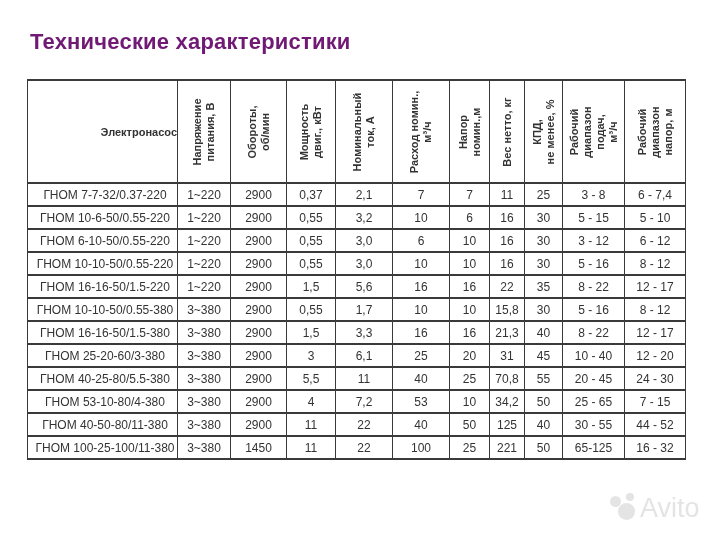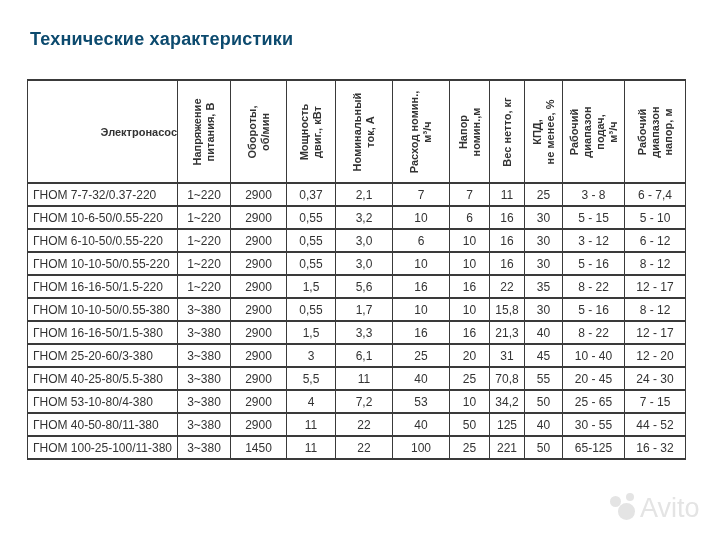--- a/index.html
+++ b/index.html
@@ -15,23 +15,23 @@
   .canvas {
     position: relative;
     width: 720px;
     height: 537px;
     background: #ffffff;
   }
   .page-title {
     position: absolute;
     left: 30px;
     top: 29px;
-    font-size: 18px;
+    font-size: 22px;
     font-weight: bold;
-    color: #0c4a6e;
+    color: #701a75;
     letter-spacing: 0.2px;
   }
   table.specs {
     position: absolute;
     left: 27px;
     top: 79px;
     width: 658px;
     border-collapse: collapse;
     table-layout: fixed;
     font-size: 12px;
@@ -70,21 +70,21 @@
     white-space: pre-line;
   }
   table.specs tbody td {
     height: 21px;
     text-align: center;
     vertical-align: middle;
     font-size: 12px;
     white-space: nowrap;
   }
   table.specs tbody td:first-child {
-    text-align: left;
+    text-align: center;
     padding-left: 5px;
   }
   .watermark {
     position: absolute;
     left: 607px;
     top: 490px;
     width: 110px;
     height: 42px;
     color: #e4e4e4;
   }

